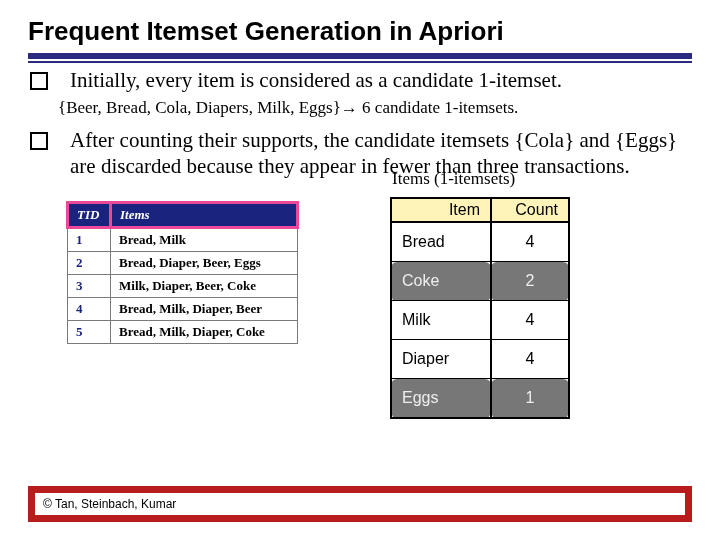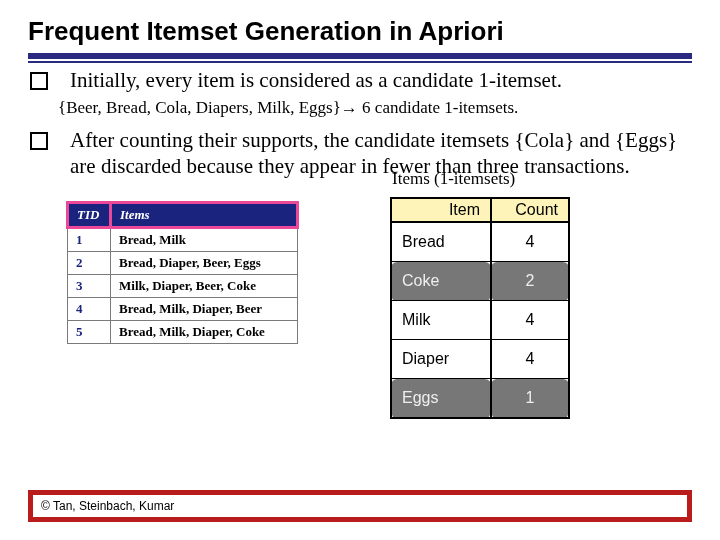--- a/index.html
+++ b/index.html
@@ -130,21 +130,21 @@
     background: #777;
     color: #eee;
     border-radius: 6px;
   }
 
   .footer {
     position: absolute;
     left: 28px;
     bottom: 18px;
     right: 28px;
-    border: 5px solid #b91c1c;
+    border: 7px solid #b91c1c;
     padding: 4px 8px;
     font-size: 12px;
   }
 </style>
 </head>
 <body>
 
 <div class="slide">
 
   <div class="title">Frequent Itemset Generation in Apriori</div>

